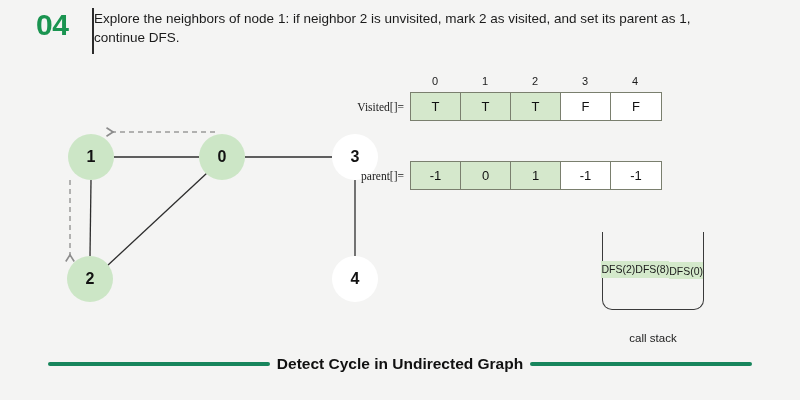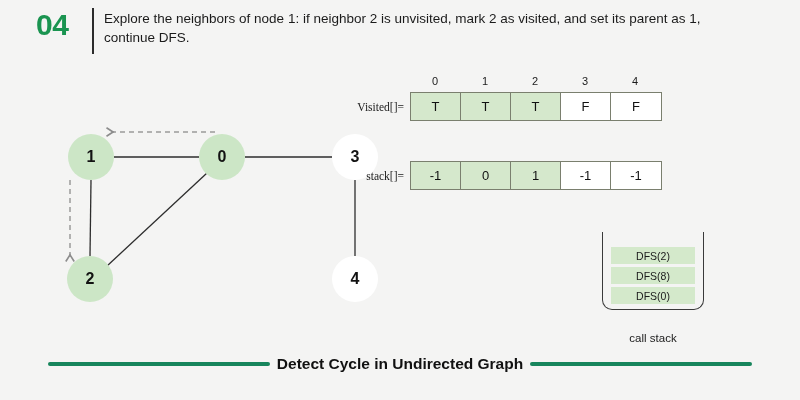--- a/index.html
+++ b/index.html
@@ -36,21 +36,20 @@
     text-align: left;
   }
   .header-divider {
     width: 2px;
     height: 46px;
     background: #2b2b2b;
     margin-top: 8px;
     margin-left: 0px;
   }
   .header-text {
-    margin-left: 10px;
     margin-top: 9px;
     font-size: 13.5px;
     line-height: 1.42;
     color: #1b1b1b;
     max-width: 620px;
   }
 
   
   .graph-panel {
     position: absolute;
@@ -127,24 +126,23 @@
   .stack-box {
     position: relative;
     width: 102px;
     height: 78px;
     border: 1.6px solid #3a3a3a;
     border-top: none;
     border-bottom-left-radius: 10px;
     border-bottom-right-radius: 10px;
     box-sizing: border-box;
     display: flex;
-    flex-direction: column;
+    flex-direction: row;
     justify-content: flex-end;
     align-items: center;
-    padding-bottom: 5px;
   }
   .stack-item {
     width: 84px;
     height: 17px;
     margin-bottom: 3px;
     background: #d4e9cb;
     display: flex;
     align-items: center;
     justify-content: center;
     font-size: 10.5px;
@@ -243,21 +241,21 @@
     <div class="cells">
       <div class="cell hl">T</div>
       <div class="cell hl">T</div>
       <div class="cell hl">T</div>
       <div class="cell">F</div>
       <div class="cell">F</div>
     </div>
   </div>
 
   <div class="array-block">
-    <div class="array-label">stack[]=</div>
+    <div class="array-label">parent[]=</div>
     <div class="cells">
       <div class="cell hl">-1</div>
       <div class="cell hl">0</div>
       <div class="cell hl">1</div>
       <div class="cell">-1</div>
       <div class="cell">-1</div>
     </div>
   </div>
 
 </div>

